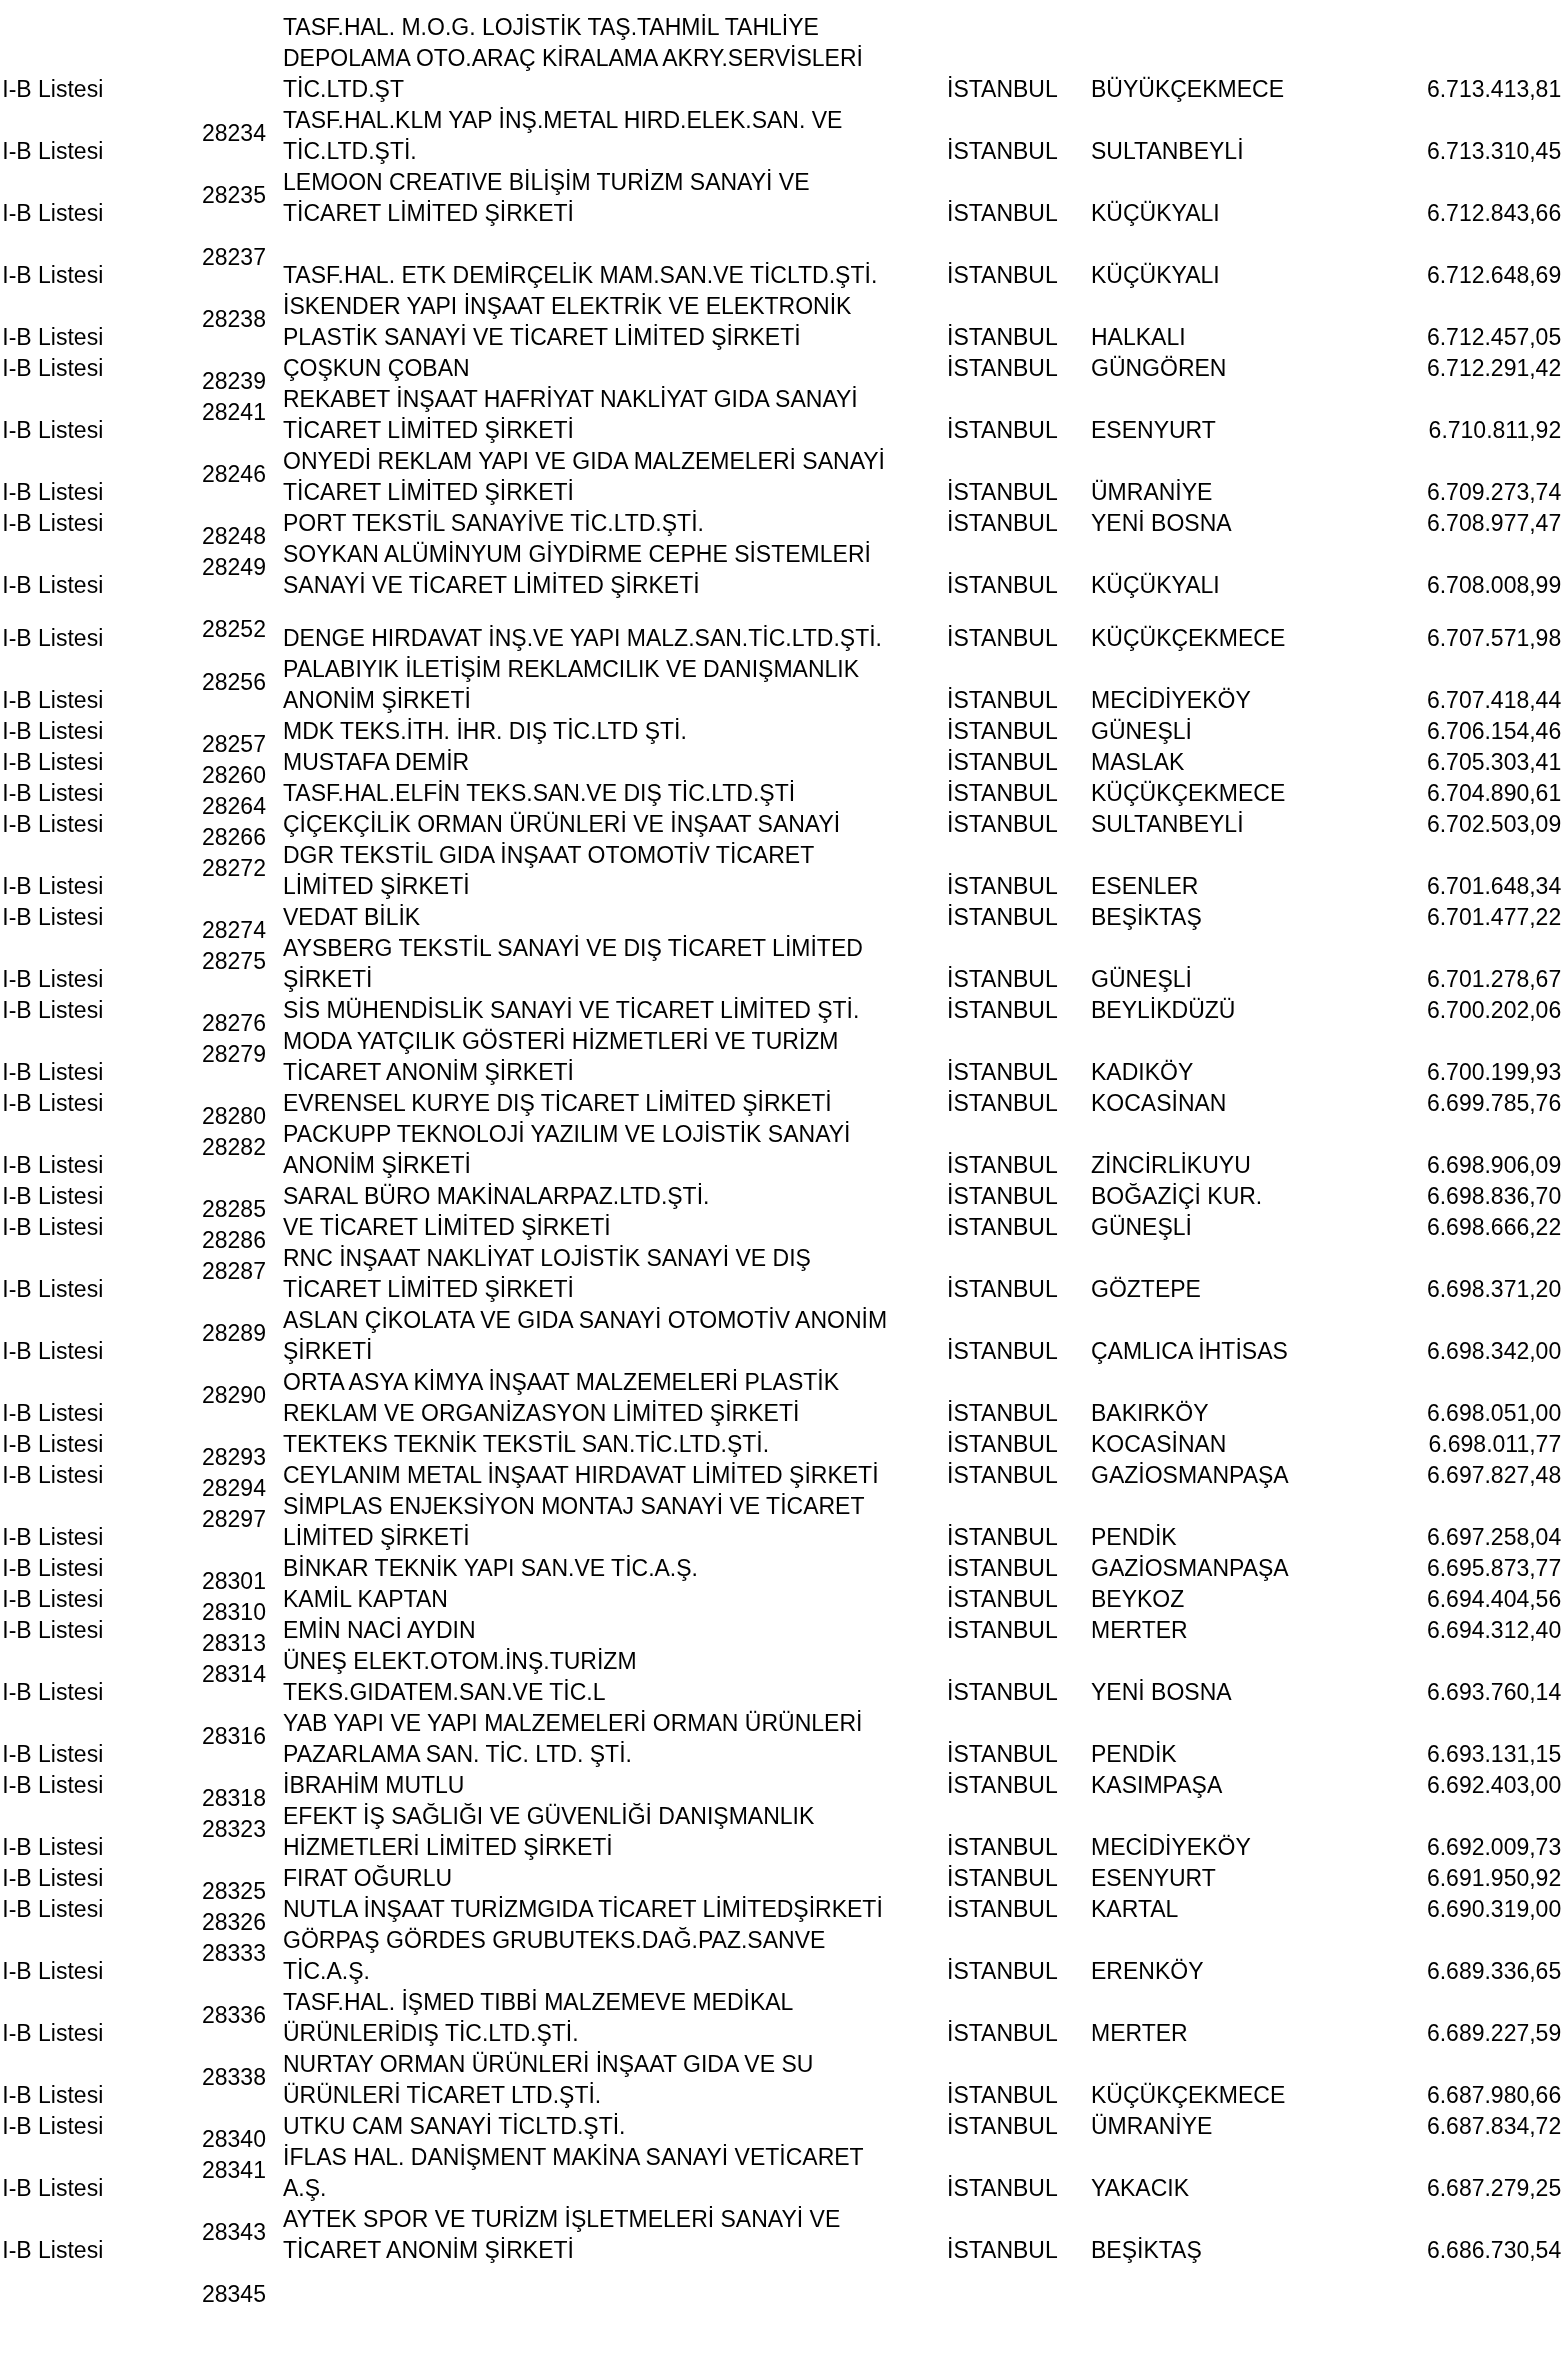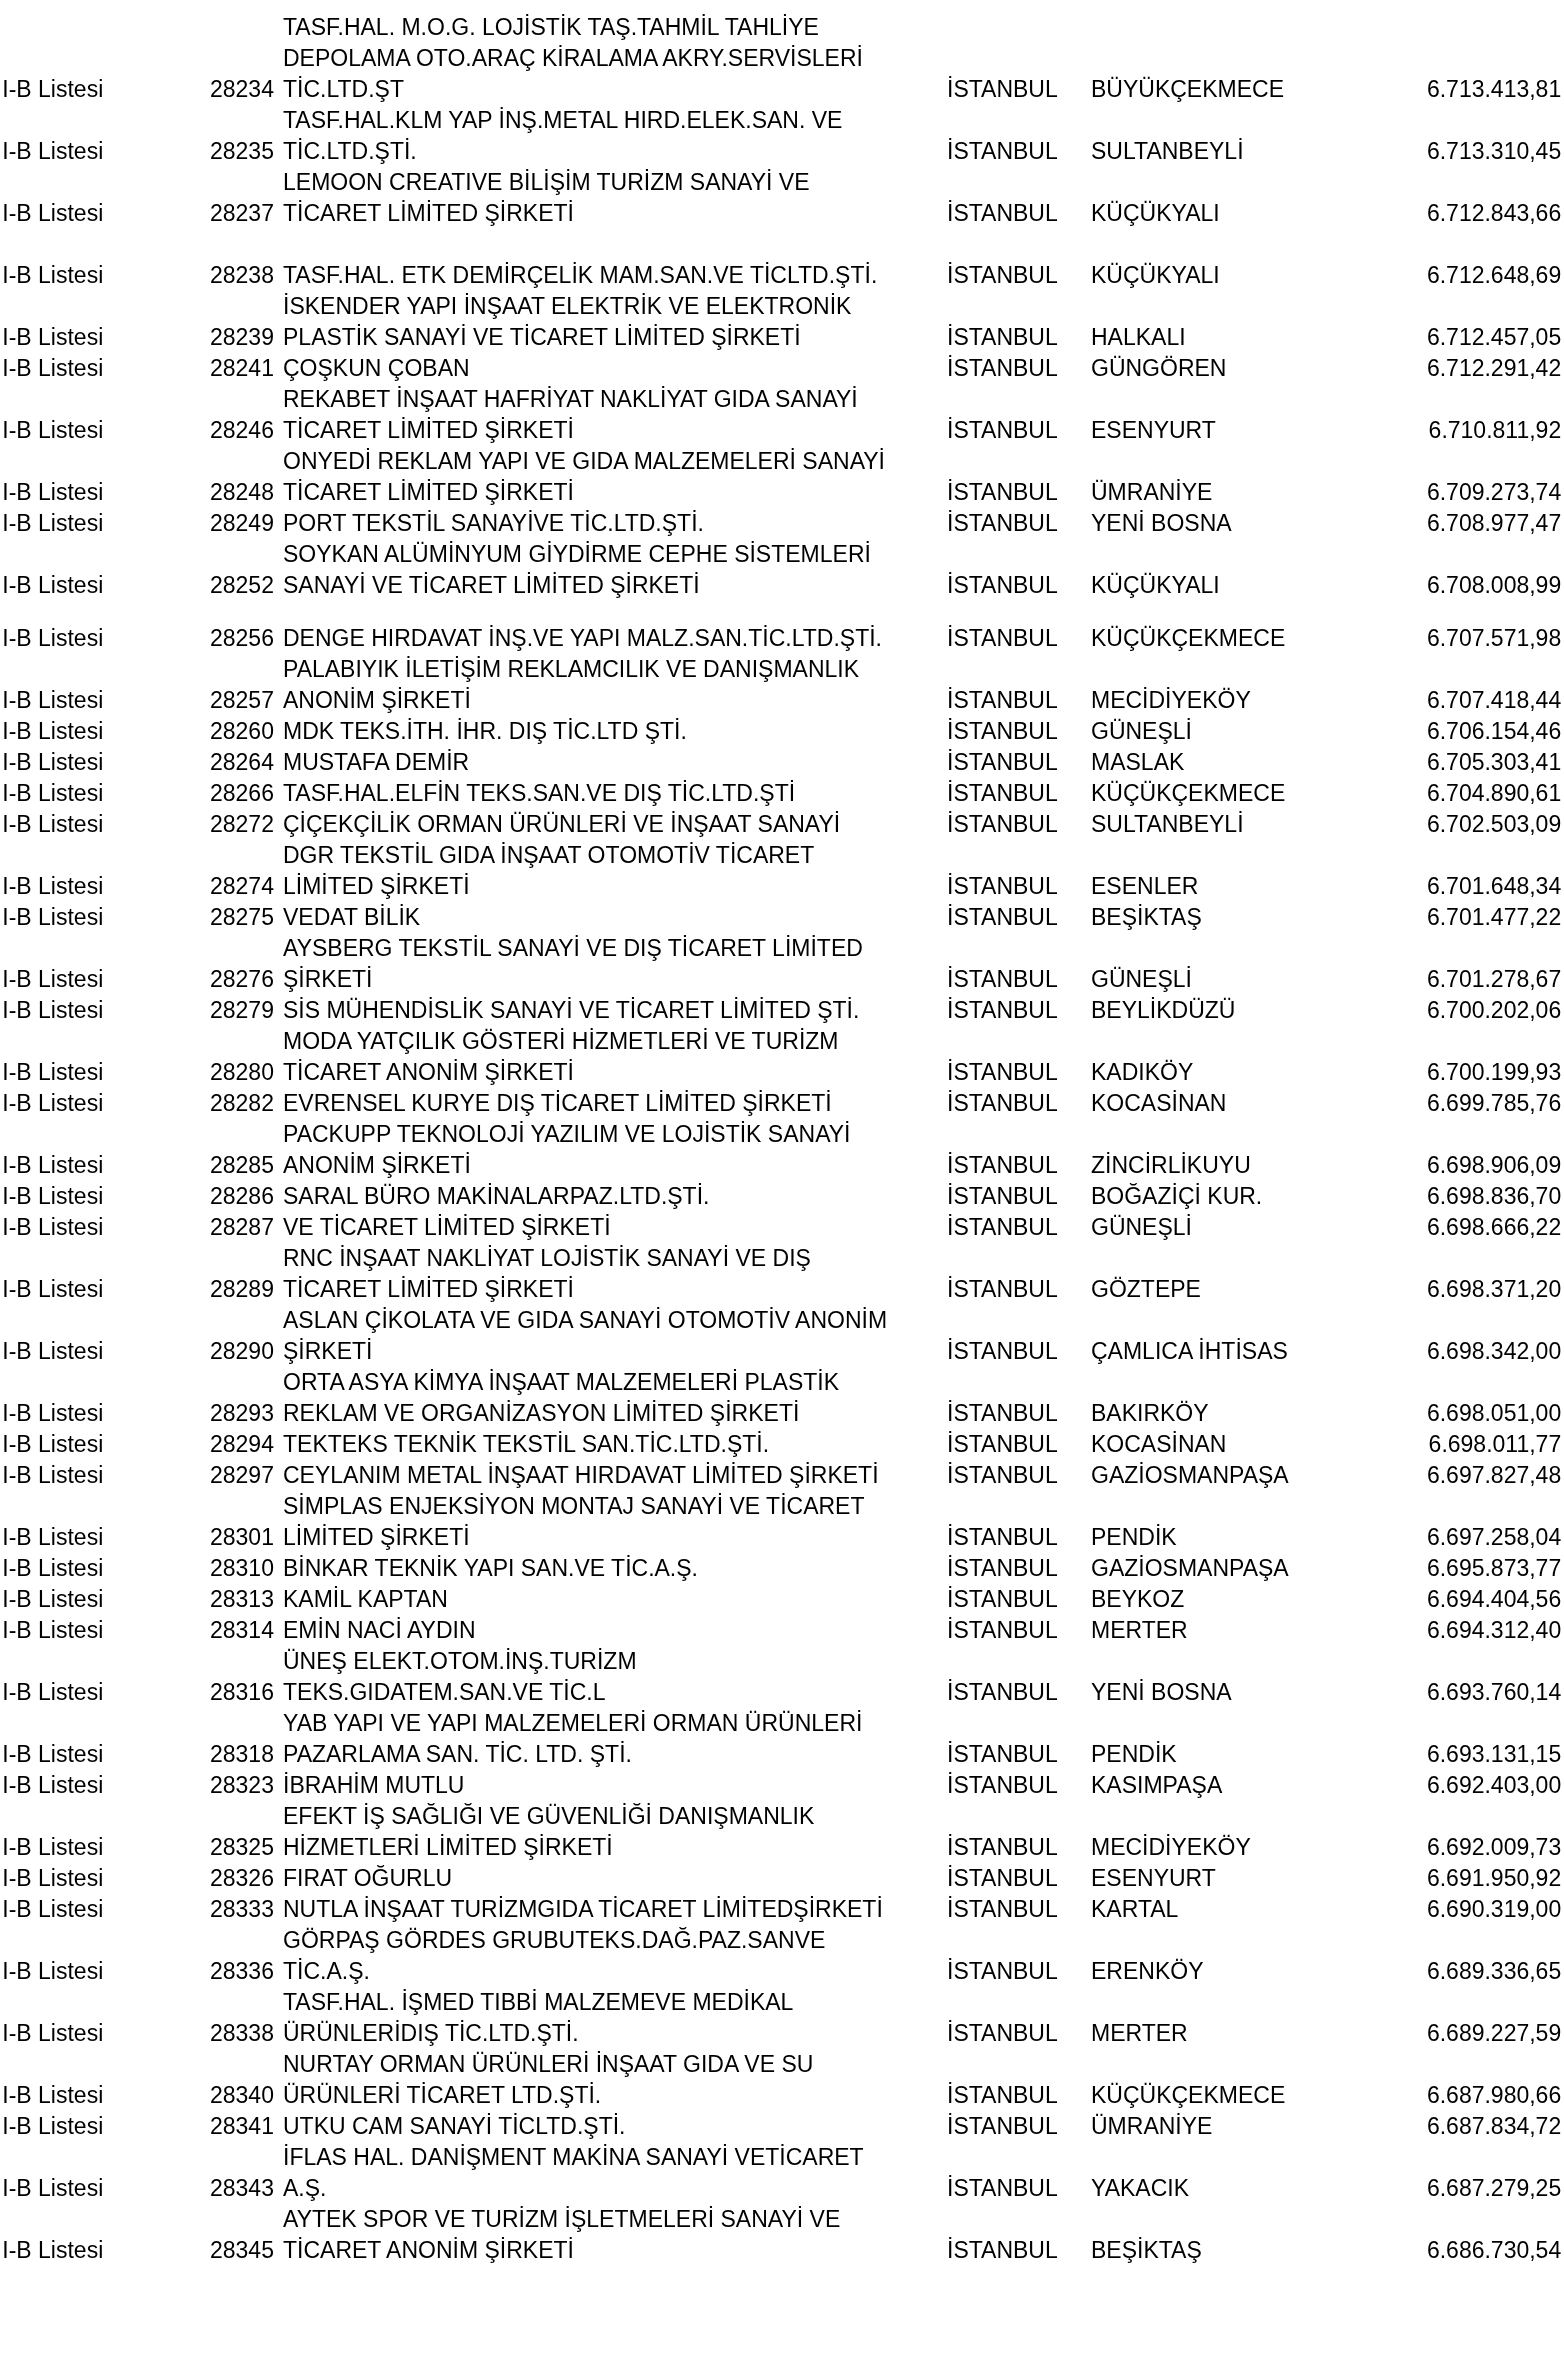--- a/index.html
+++ b/index.html
@@ -17,21 +17,21 @@
   }
   .record { position: relative; text-decoration: underline; }
   .line { position: relative; height: 31px; }
   .line span {
     position: absolute;
     top: 0;
     line-height: 31px;
     white-space: nowrap;
   }
   .c-list     { left: 2.3px; }
-  .c-no       { left: 210px; }
+  .c-no       { left: 202px; margin-top: 44px; }
   .c-name     { left: 283px; }
   .c-city     { left: 947px; text-align: center; }
   .c-district { left: 1091px; }
   .c-amount   { right: 3.8px; margin-left: 29px; }
 </style>
 </head>
 <body>
 
 <div class="page">
   <div id="rows">

